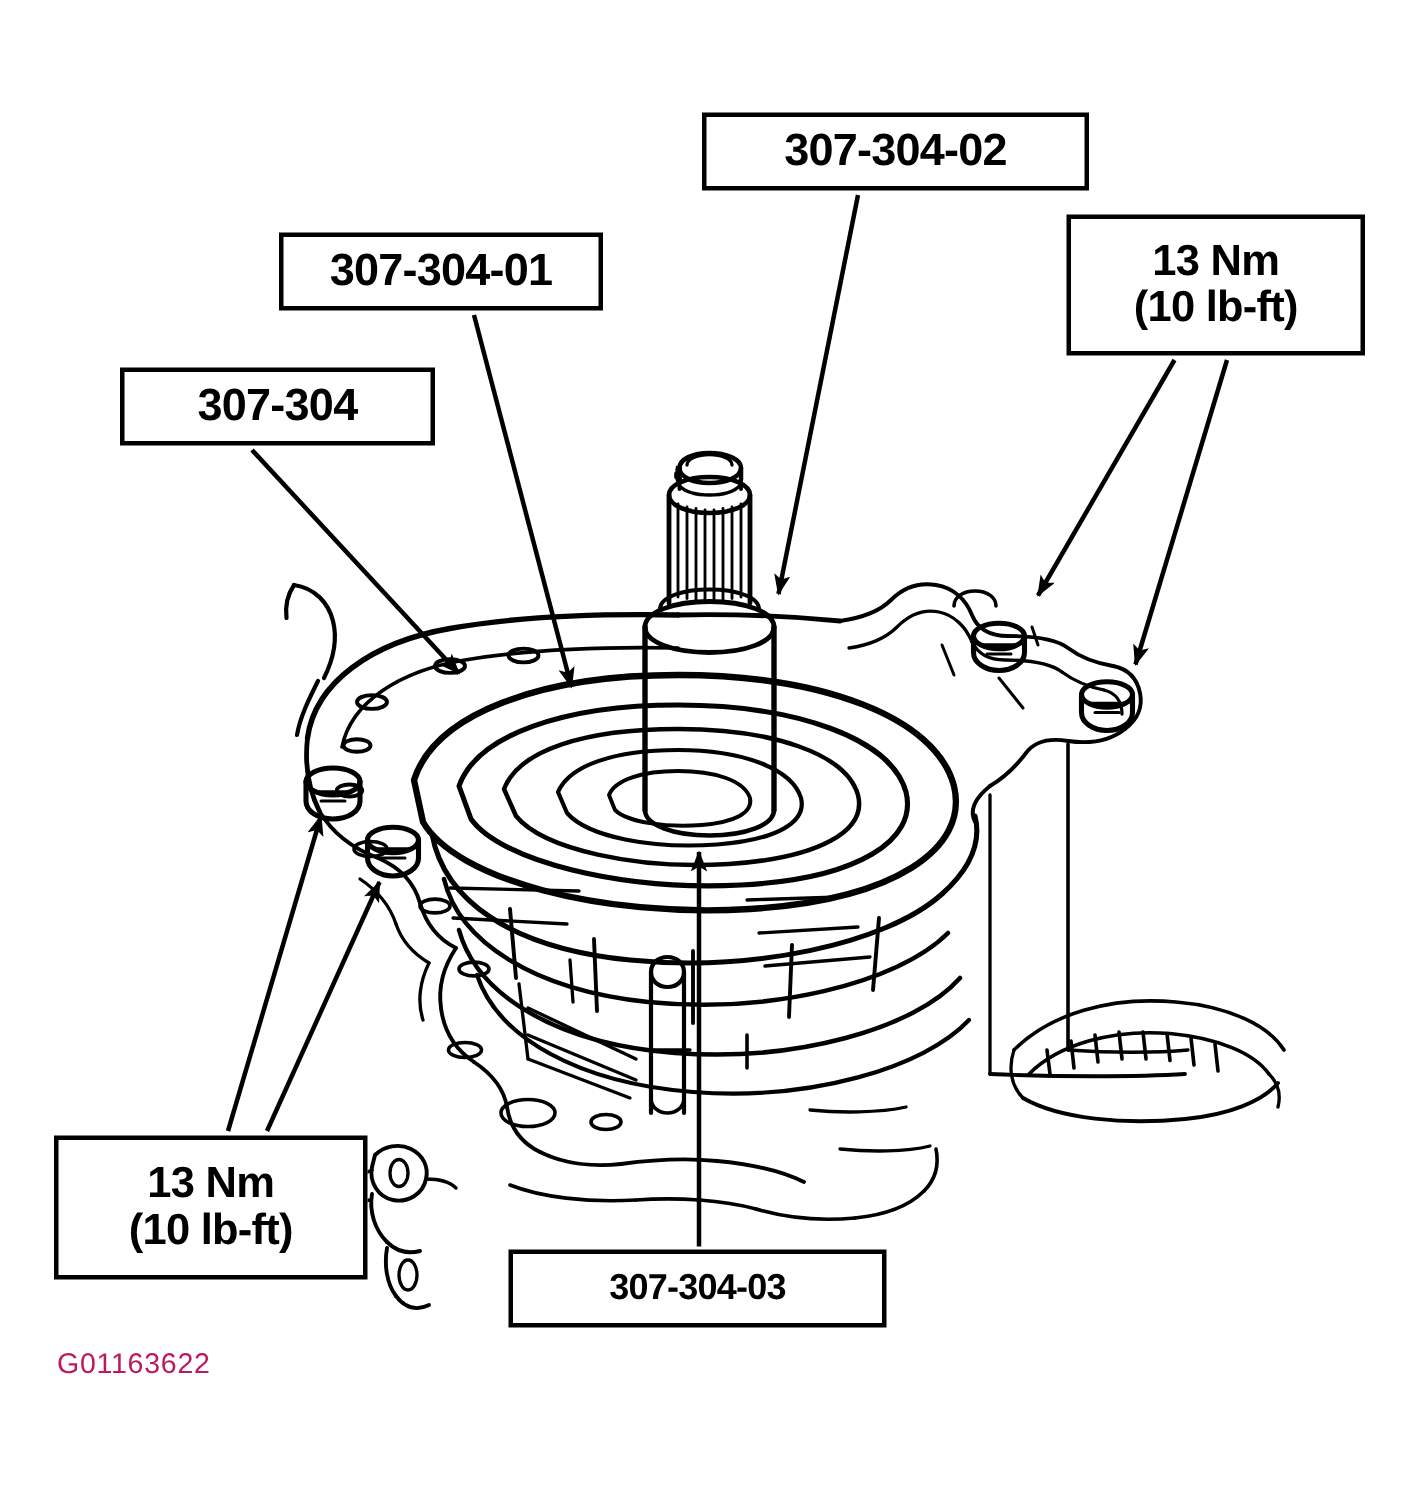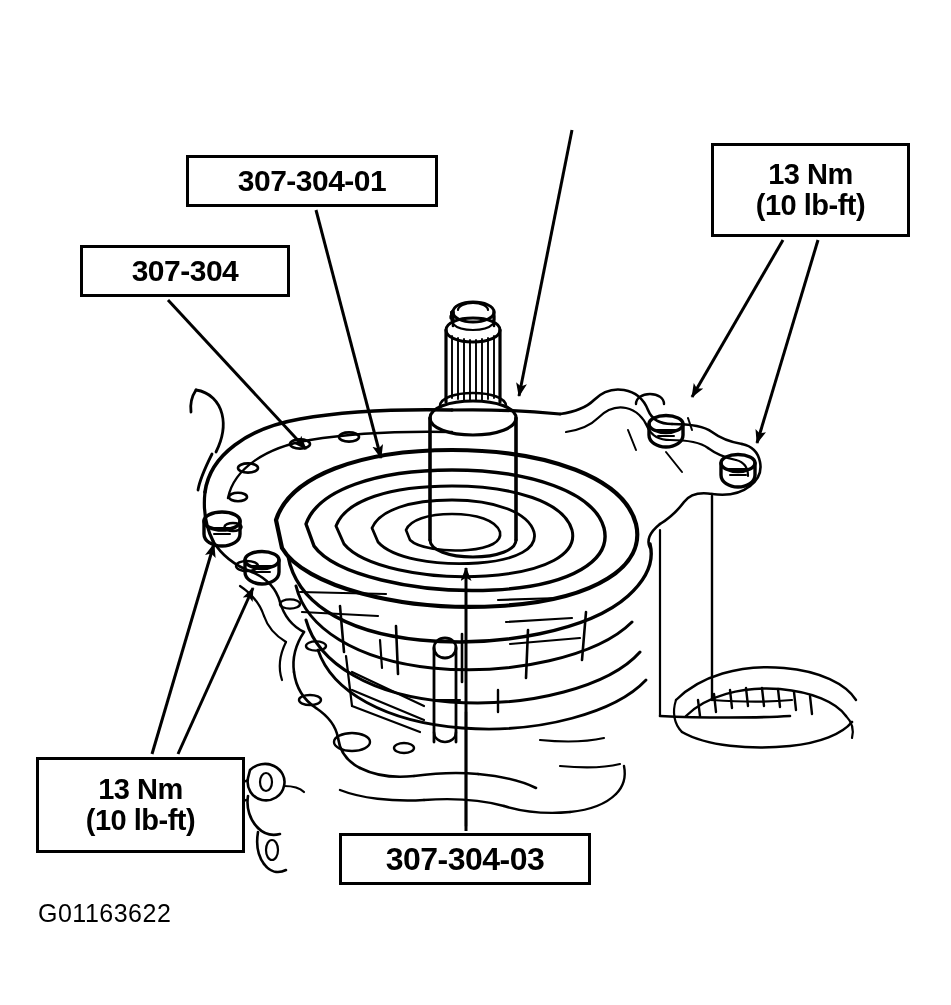--- a/index.html
+++ b/index.html
@@ -39,31 +39,31 @@
     font-weight: bold;
     letter-spacing: -0.5px;
     line-height: 1.08;
     white-space: nowrap;
     z-index: 5;
   }
   .callout .line {
     display: block;
   }
   #callout-307-304-02 { left: 468px; top: 75px;  width: 258px; height: 52px; font-size: 30px; }
-  #callout-307-304-01 { left: 186px; top: 155px; width: 252px; height: 52px; font-size: 30px; }
+  #callout-307-304-01 { left: 186px; top: 155px; width: 216px; height: 52px; font-size: 30px; }
   #callout-307-304    { left: 44px;  top: 245px; width: 210px; height: 52px; font-size: 30px; margin-left: 36px; }
   #callout-torque-right { left: 711px; top: 143px; width: 199px; height: 94px; font-size: 29px; }
   #callout-torque-left  { left: 36px;  top: 757px; width: 209px; height: 96px; font-size: 29px; }
-  #callout-307-304-03 { left: 339px; top: 833px; width: 252px; height: 52px; font-size: 32px; }
+  #callout-307-304-03 { left: 339px; top: 833px; width: 252px; height: 52px; font-size: 24px; }
   #figure-id {
     position: absolute;
     left: 38px;
     top: 899px;
-    font-size: 25px;
-    color: #000000;
+    font-size: 19px;
+    color: #be185d;
     letter-spacing: 0.5px;
     z-index: 5;
   }
 </style>
 </head>
 <body>
 
 <div id="figure">
 
   <svg id="art" viewBox="0 0 951 1005" xmlns="http://www.w3.org/2000/svg">
@@ -359,20 +359,23 @@
   </svg>
 
   <div class="callout" id="callout-307-304">
     <span class="line">307-304</span>
   </div>
 
   <div class="callout" id="callout-307-304-01">
     <span class="line">307-304-01</span>
   </div>
 
+  <div class="callout" id="callout-307-304-02">
+    <span class="line">307-304-02</span>
+  </div>
 
   <div class="callout" id="callout-torque-right">
     <span class="line">13 Nm</span>
     <span class="line">(10 lb-ft)</span>
   </div>
 
   <div class="callout" id="callout-torque-left">
     <span class="line">13 Nm</span>
     <span class="line">(10 lb-ft)</span>
   </div>

